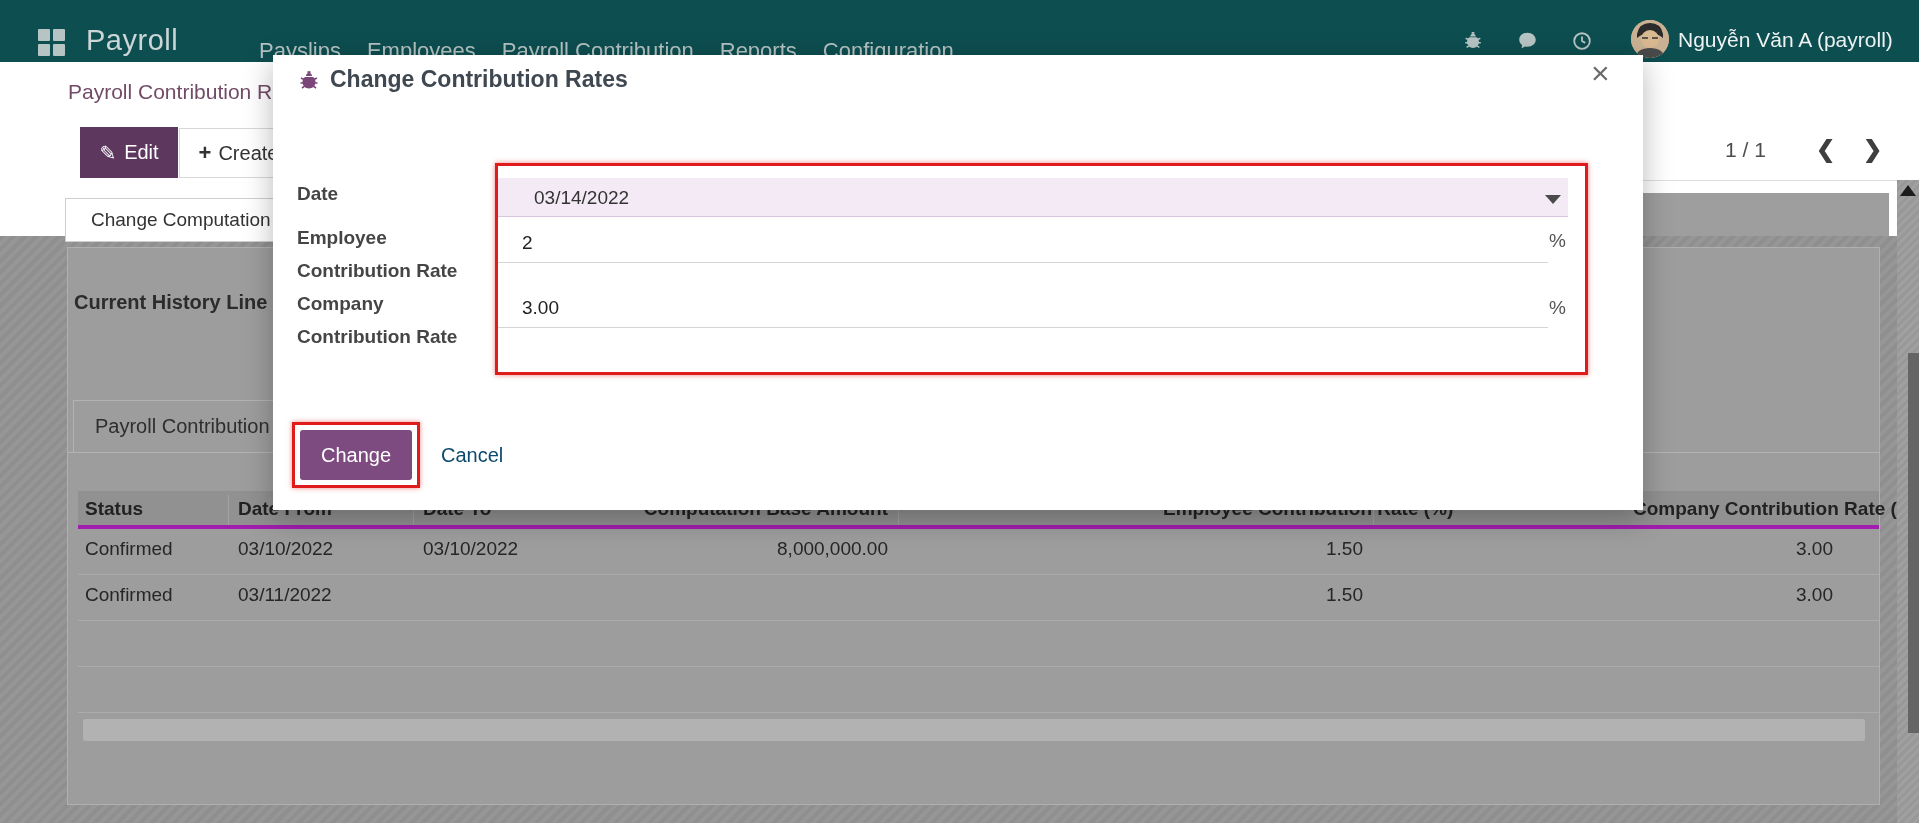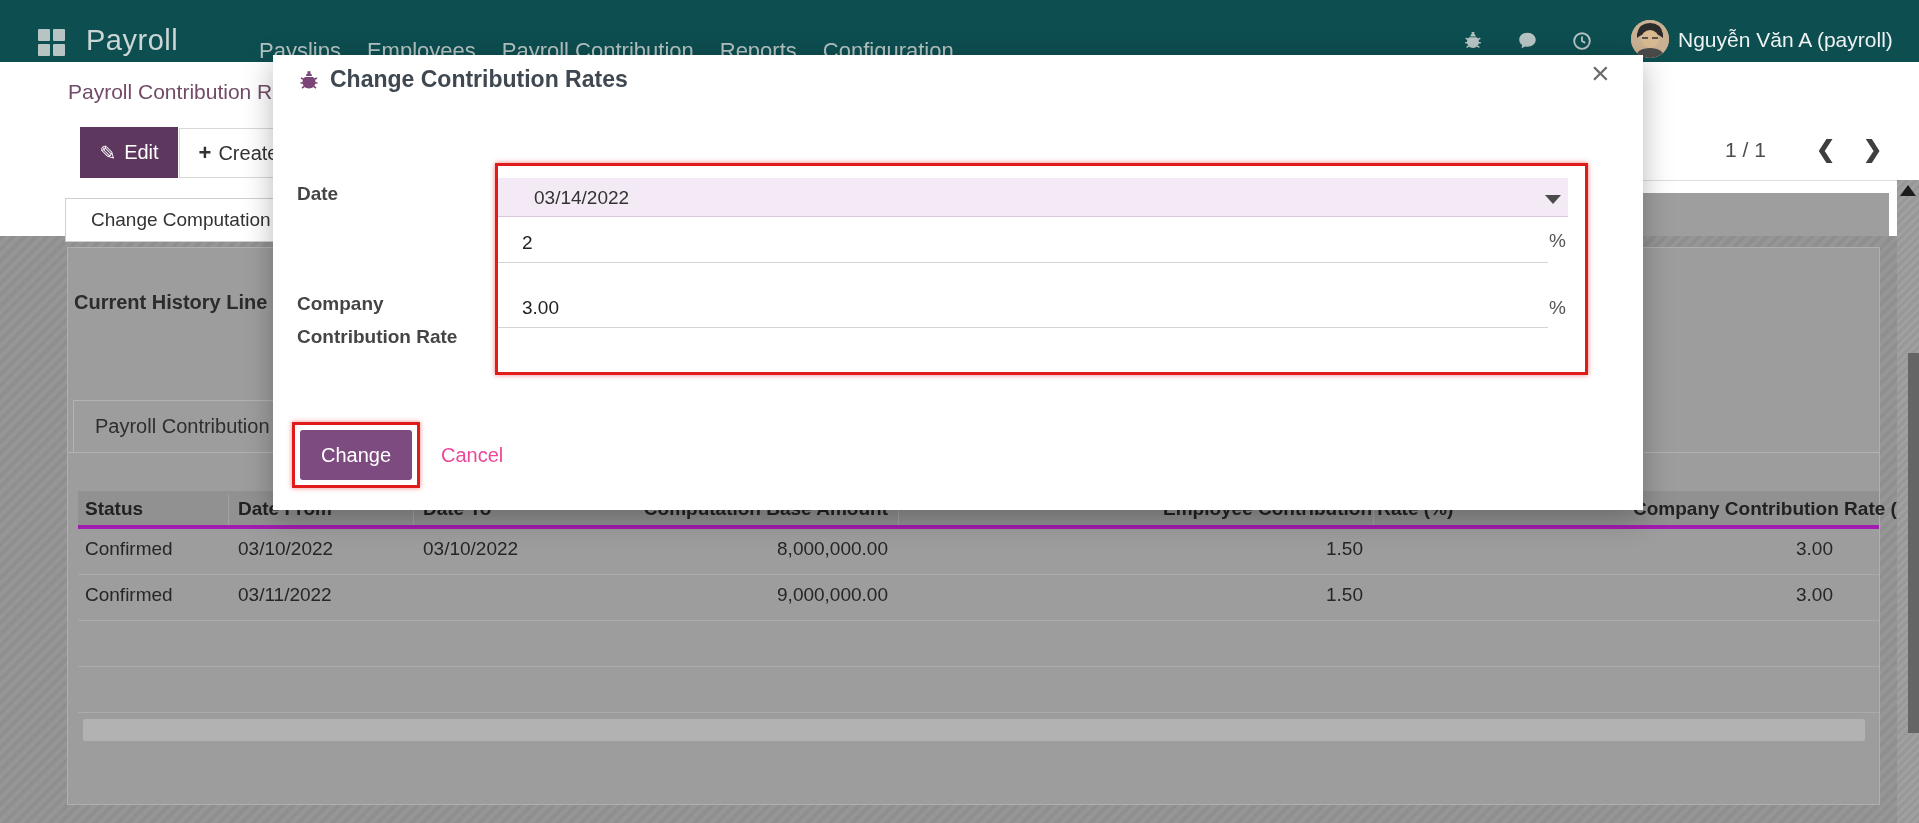--- a/index.html
+++ b/index.html
@@ -69,21 +69,21 @@
   .l-date{top:122px;} .l-emp{top:166px;} .l-com{top:232px;}
   .f-date{position:absolute;left:223px;top:123px;width:1072px;height:39px;background:#f3eaf6;border-bottom:1px solid #d9c5de;font-size:19px;color:#333;line-height:39px;padding-left:38px;cursor:pointer;}
   .f-caret{position:absolute;left:1272px;top:140px;width:0;height:0;border-left:8px solid transparent;border-right:8px solid transparent;border-top:9px solid #4a4a4a;}
   .f-emp{position:absolute;left:223px;top:168px;width:1052px;height:40px;border-bottom:1px solid #d5d5d5;font-size:19px;color:#222;line-height:40px;padding-left:26px;}
   .f-com{position:absolute;left:223px;top:233px;width:1052px;height:40px;border-bottom:1px solid #d5d5d5;font-size:19px;color:#222;line-height:40px;padding-left:26px;}
   .f-pct1{position:absolute;left:1276px;top:175px;font-size:19px;color:#555;}
   .f-pct2{position:absolute;left:1276px;top:242px;font-size:19px;color:#555;}
   .red1{position:absolute;left:222px;top:108px;width:1093px;height:212px;border:3px solid #df1b1b;box-shadow:0 0 5px rgba(223,27,27,.55);pointer-events:none;}
   .btn-process{position:absolute;left:27px;top:375px;width:112px;height:50px;background:#7d4b7f;color:#fff;font-size:20px;border:none;border-radius:3px;cursor:pointer;}
   .red2{position:absolute;left:19px;top:367px;width:128px;height:66px;border:3px solid #df1b1b;box-shadow:0 0 5px rgba(223,27,27,.5);pointer-events:none;}
-  .btn-cancel{position:absolute;left:162px;top:380px;height:40px;background:none;border:none;font-size:20px;color:#ec4899;cursor:pointer;}
+  .btn-cancel{position:absolute;left:162px;top:380px;height:40px;background:none;border:none;font-size:20px;color:#0c4a6e;cursor:pointer;}
 </style>
 </head>
 <body>
 
 <div id="screen">
 
   <div class="navbar">
     <div class="apps-icon">
         <div></div>
         <div></div>
@@ -170,21 +170,20 @@
         <div class="cell c-d1">03/10/2022</div>
         <div class="cell c-d2">03/10/2022</div>
         <div class="cell c-amt">8,000,000.00</div>
         <div class="cell c-emp">1.50</div>
         <div class="cell c-com">3.00</div>
       </div>
       <div class="trow r2">
         <div class="cell c-status">Confirmed</div>
         <div class="cell c-d1">03/11/2022</div>
         <div class="cell c-d2"></div>
-        <div class="cell c-amt">9,000,000.00</div>
         <div class="cell c-emp">1.50</div>
         <div class="cell c-com">3.00</div>
       </div>
       <div class="trow r3"></div>
       <div class="trow r4"></div>
       <div class="hscroll"></div>
     </div>
   </div>
 
   <div class="vtrack">
@@ -200,20 +199,21 @@
           <rect x="10.5" y="2.2" width="3" height="2"></rect>
         </svg>
     </span>
     <div class="m-title">Change Contribution Rates</div>
     <div class="m-close">×</div>
 
     <div class="m-label l-date">Date</div>
     <div class="f-date">03/14/2022</div>
     <div class="f-caret"></div>
 
+    <div class="m-label l-emp">Employee Contribution Rate</div>
     <div class="f-emp">2</div>
     <div class="f-pct1">%</div>
 
     <div class="m-label l-com">Company Contribution Rate</div>
     <div class="f-com">3.00</div>
     <div class="f-pct2">%</div>
 
     <div class="red1"></div>
 
     <button class="btn-process">Change</button>

